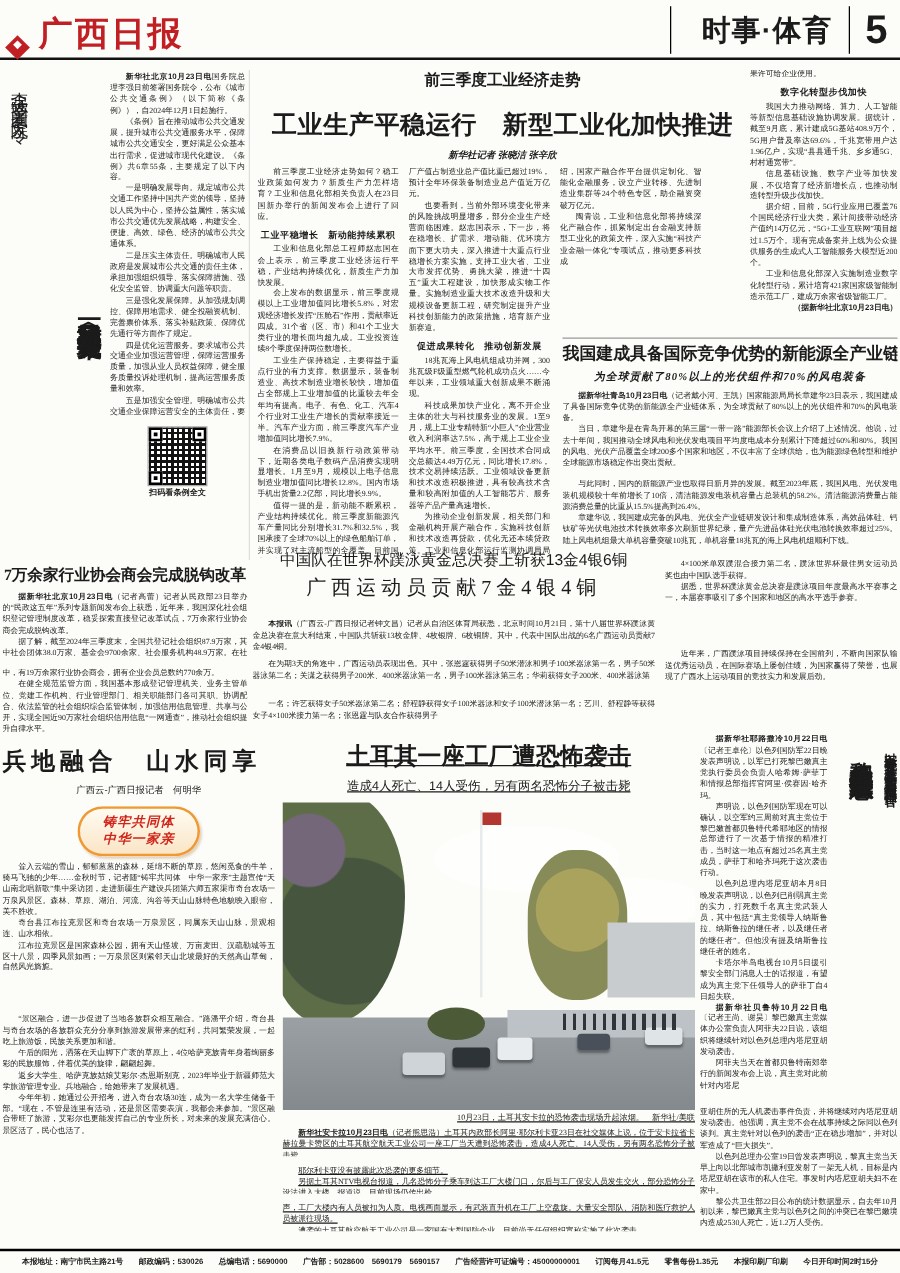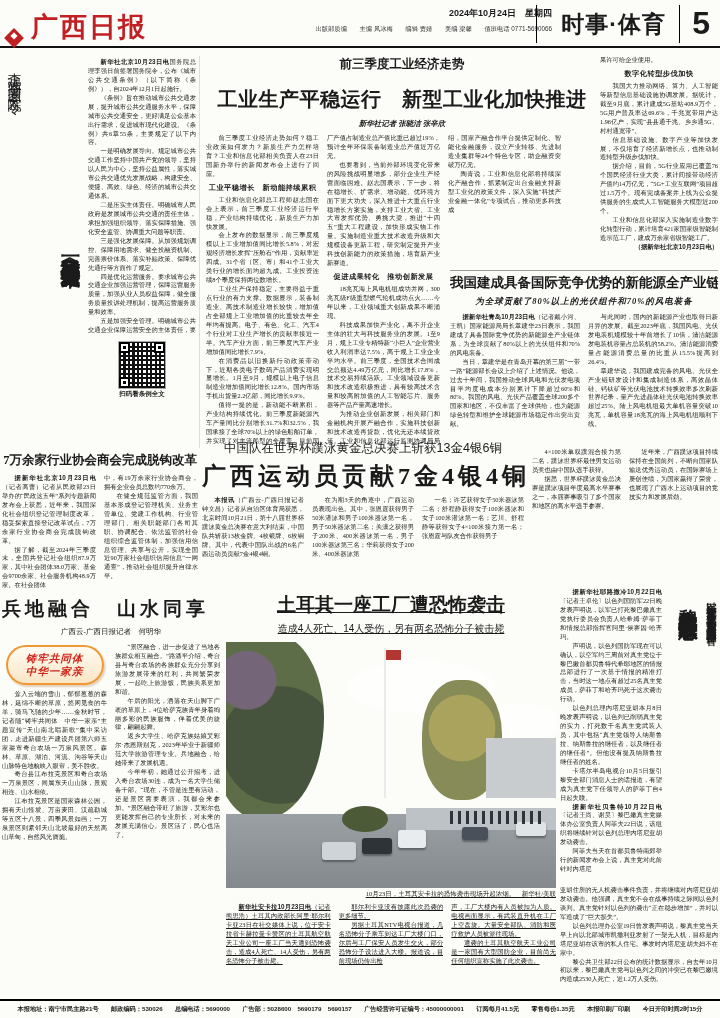--- a/index.html
+++ b/index.html
@@ -67,34 +67,34 @@
   h4.sub { font:bold 7.2px "Liberation Sans",sans-serif; text-align:center; margin:4px 0 3px;
            text-indent:0; letter-spacing:0.5px; }
   .dateline { text-align:right; font-weight:bold; text-indent:0; font-family:"Liberation Sans",sans-serif; }
 
   
   #energy { left:450px; top:270px; width:268px; height:176px; border-top:1px solid #999; padding-top:3px; }
   .energy-headline { font-size:13.5px; font-weight:bold; text-align:center;
                      font-family:"Liberation Sans",sans-serif; white-space:nowrap; }
   .energy-sub { font-size:8.5px; font-weight:bold; font-style:italic; text-align:center;
                 margin-top:4px; letter-spacing:1px; }
-  .cols { display:flex; gap:8px; }
+  .cols { display:flex; gap:8px;flex-direction:column; }
   .cols > div { flex:1; overflow:hidden; }
   #energy .cols { margin-top:5px; height:134px; }
 
   
   #assoc { left:2px; top:452px; width:196px; height:142px; }
   .assoc-headline { font-size:12.5px; font-weight:bold; text-align:center; white-space:nowrap; }
   #assoc .cols { margin-top:5px; height:114px; }
 
   
   #sports { left:202px; top:440px; width:516px; height:146px; }
   .sp-left { position:absolute; left:0; top:0; width:322px; text-align:center; }
   .sp-kicker { font-size:12.5px; font-family:"Liberation Sans",sans-serif; white-space:nowrap; }
-  .sp-headline { font-size:24px; font-weight:bold; letter-spacing:4px; margin-top:3px; white-space:nowrap; }
+  .sp-headline { font-size:16px; font-weight:normal; letter-spacing:4px; margin-top:3px; white-space:nowrap; }
   .sp-cols { position:absolute; left:0; top:56px; width:322px; height:88px; }
   .sp-right { position:absolute; right:0; top:8px; width:186px; height:136px; }
 
   
   #bingdi { left:2px; top:596px; width:218px; height:396px; }
   .bd-headline { font-size:19px; font-weight:bold; letter-spacing:4px; text-align:left; white-space:nowrap; }
   .bd-byline { font-size:7.5px; text-align:center; margin-top:5px; font-family:"Liberation Sans",sans-serif; }
   #bingdi .cols { margin-top:6px; height:330px; }
   .badge { width:98px; height:40px; border-radius:20px / 50%; margin:2px auto 5px;
            background:linear-gradient(180deg,#fffdf4,#fae4c4);
@@ -145,24 +145,20 @@
             font-family:"Liberation Sans",sans-serif; white-space:nowrap; }
 </style>
 </head>
 <body>
 
 <div id="header">
   <div class="logo-wrap">
     <span class="logo-diamond"></span>
     <span class="paper-name">广西日报</span>
   </div>
-  <div class="head-meta">
-    <div class="date-line">2024年10月24日　星期四</div>
-    <div class="staff-line">出版部质编　　主编 凤冰梅　　编辑 贾婧　　美编 梁馨　　值班电话 0771-5690066</div>
-  </div>
   <div class="section-box">
     <span class="section-name">时事·体育</span>
   </div>
   <div class="page-num-box">
     <span class="page-num">5</span>
   </div>
 </div>
 
 <div id="transit" class="art txt">
   <div class="v transit-kicker">李强签署国务院令</div>

